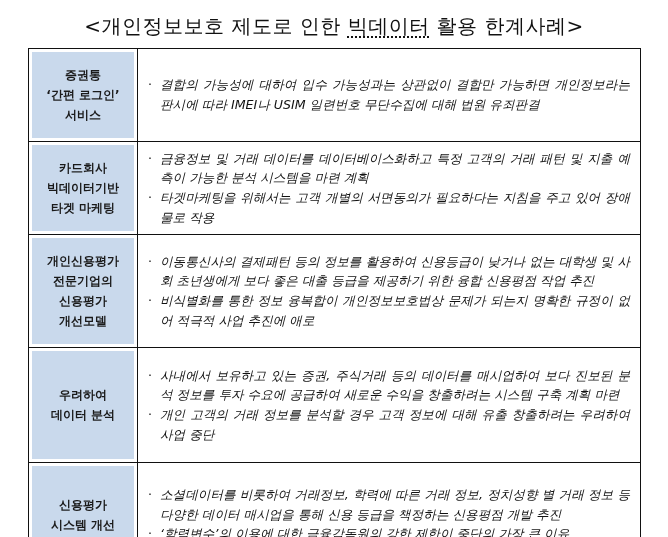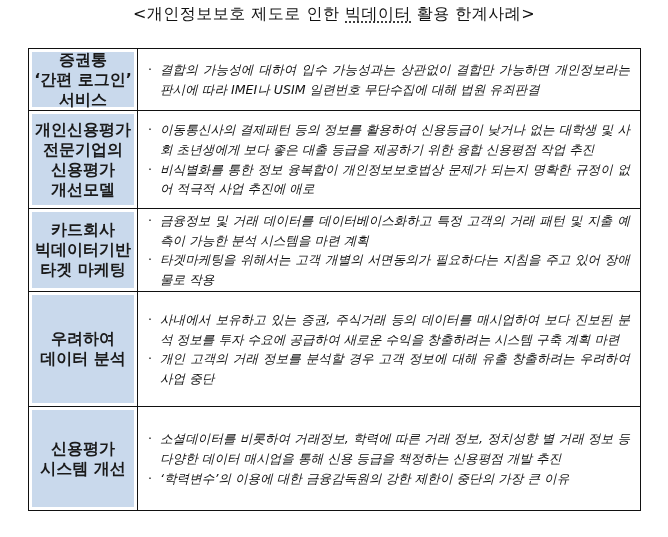--- a/index.html
+++ b/index.html
@@ -1,26 +1,26 @@
 <!DOCTYPE html>
 <html><head>
 <meta charset="utf-8">
 <style>
   html, body { margin:0; padding:0; background:#ffffff; }
   body { width:668px; height:537px; position:relative; overflow:hidden;
          font-family:"DejaVu Sans", sans-serif; color:#111; }
-  .title { position:absolute; top:4px; left:0; width:668px; text-align:center;
-           font-size:16px; letter-spacing:0.5px; }
+  .title { position:absolute; top:13px; left:0; width:668px; text-align:center;
+           font-size:20px; letter-spacing:0.5px; }
   .title .u { text-decoration: underline dotted; text-underline-offset:3px; }
   table { position:absolute; top:48px; left:28px; width:613px;
           border-collapse:collapse; border:1.5px solid #111; }
   td { border:1px solid #111; vertical-align:middle; }
   td.label { width:104px; background:#c9d9ec; text-align:center;
-             font-size:16px; font-weight:bold; line-height:20px;
-             padding:0 2px; box-shadow: inset 0 0 0 3px #ffffff; color:#1a1a1a; }
+             font-size:12px; font-weight:bold; line-height:20px;
+             padding:16px 2px; box-shadow: inset 0 0 0 3px #ffffff; color:#1a1a1a; }
   td.content { padding:2px 10px 2px 10px; font-size:12.6px; line-height:19.6px; }
   .bullet { display:flex; }
   .bullet .dot { width:12px; flex:0 0 12px; }
   .bullet .txt { flex:1; text-align:justify;font-style:italic; }
 </style>
 </head>
 <body>
 
 <div class="title"><span>&lt;개인정보보호 제도로 인한 </span><span class="u">빅데이터</span><span> 활용 한계사례&gt;</span></div>
 
@@ -32,52 +32,52 @@
       <div>‘간편 로그인’</div>
       <div>서비스</div>
     </td>
     <td class="content">
       <div class="bullet">
             <span class="dot">·</span>
             <span class="txt">결합의 가능성에 대하여 입수 가능성과는 상관없이 결합만 가능하면 개인정보라는 판시에 따라 IMEI나 USIM 일련번호 무단수집에 대해 법원 유죄판결</span>
           </div>
     </td>
   </tr>
+  <tr style="height:82px">
+    <td class="label">
+      <div>카드회사</div>
+      <div>빅데이터기반</div>
+      <div>타겟 마케팅</div>
+    </td>
+    <td class="content">
+      <div class="bullet">
+            <span class="dot">·</span>
+            <span class="txt">금융정보 및 거래 데이터를 데이터베이스화하고 특정 고객의 거래 패턴 및 지출 예측이 가능한 분석 시스템을 마련 계획</span>
+          </div>
+      <div class="bullet">
+            <span class="dot">·</span>
+            <span class="txt">타겟마케팅을 위해서는 고객 개별의 서면동의가 필요하다는 지침을 주고 있어 장애물로 작용</span>
+          </div>
+    </td>
+  </tr>
   <tr style="height:98px">
     <td class="label">
       <div>개인신용평가</div>
       <div>전문기업의</div>
       <div>신용평가</div>
       <div>개선모델</div>
     </td>
     <td class="content">
       <div class="bullet">
             <span class="dot">·</span>
             <span class="txt">이동통신사의 결제패턴 등의 정보를 활용하여 신용등급이 낮거나 없는 대학생 및 사회 초년생에게 보다 좋은 대출 등급을 제공하기 위한 융합 신용평점 작업 추진</span>
           </div>
       <div class="bullet">
             <span class="dot">·</span>
             <span class="txt">비식별화를 통한 정보 융복합이 개인정보보호법상 문제가 되는지 명확한 규정이 없어 적극적 사업 추진에 애로</span>
-          </div>
-    </td>
-  </tr>
-  <tr style="height:82px">
-    <td class="label">
-      <div>카드회사</div>
-      <div>빅데이터기반</div>
-      <div>타겟 마케팅</div>
-    </td>
-    <td class="content">
-      <div class="bullet">
-            <span class="dot">·</span>
-            <span class="txt">금융정보 및 거래 데이터를 데이터베이스화하고 특정 고객의 거래 패턴 및 지출 예측이 가능한 분석 시스템을 마련 계획</span>
-          </div>
-      <div class="bullet">
-            <span class="dot">·</span>
-            <span class="txt">타겟마케팅을 위해서는 고객 개별의 서면동의가 필요하다는 지침을 주고 있어 장애물로 작용</span>
           </div>
     </td>
   </tr>
   <tr style="height:115px">
     <td class="label">
       <div>우려하여</div>
       <div>데이터 분석</div>
     </td>
     <td class="content">
       <div class="bullet">

